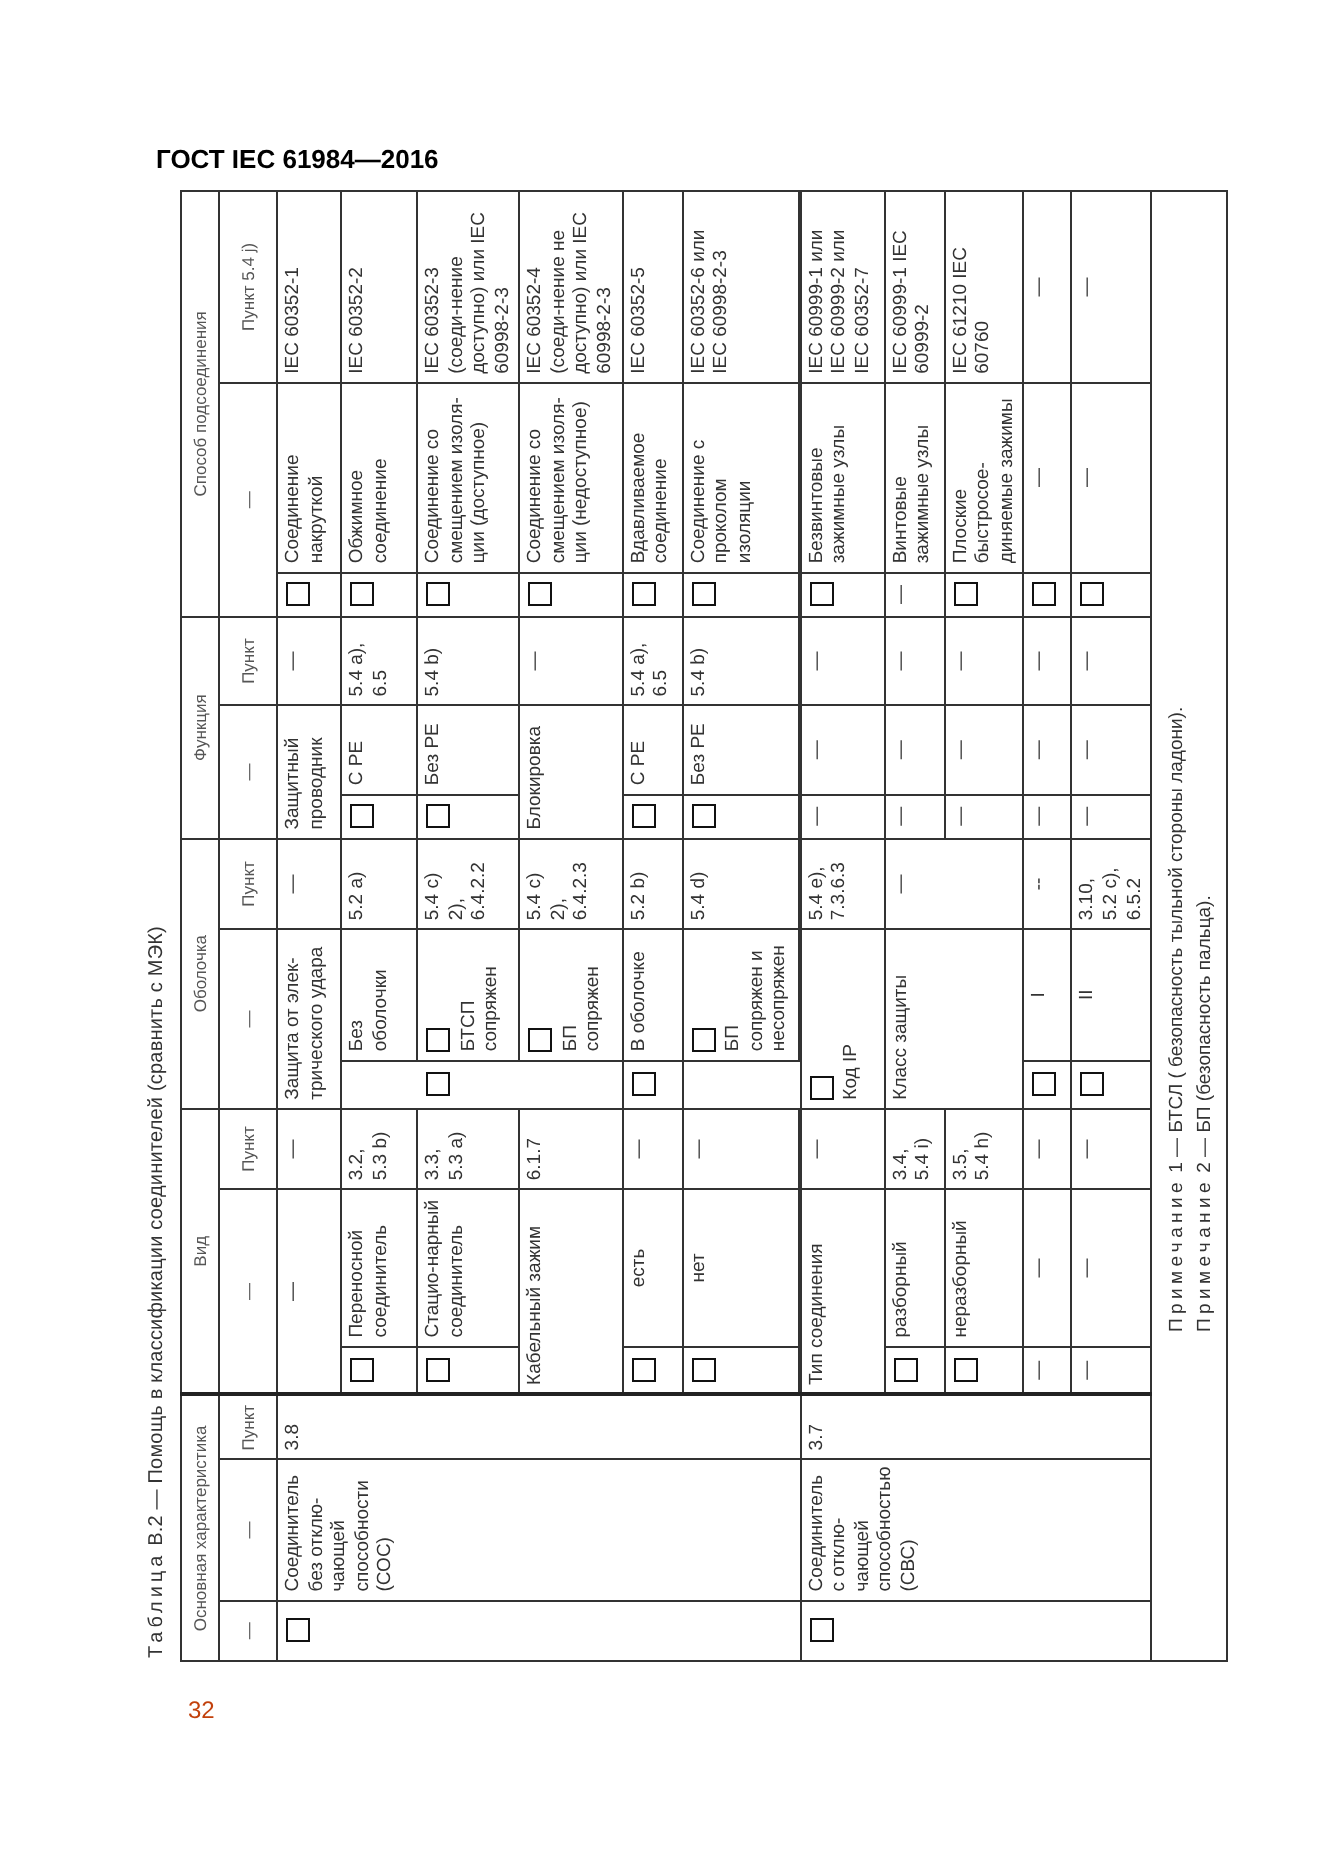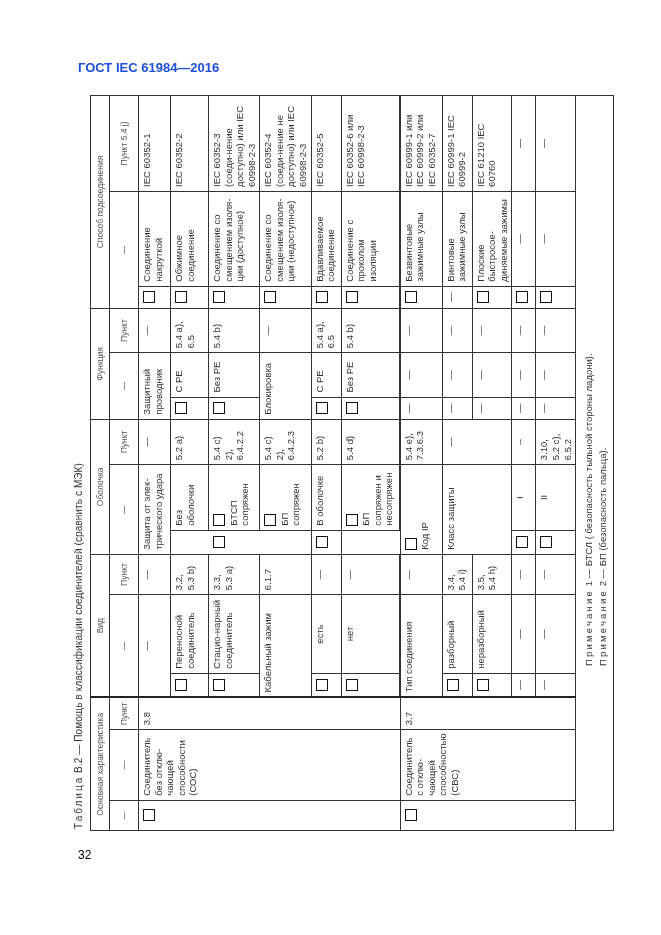--- a/index.html
+++ b/index.html
@@ -1,24 +1,24 @@
 <!DOCTYPE html>
 <html><head>
 <meta charset="utf-8">
 <style>
   html, body { margin: 0; padding: 0; }
   body {
     width: 661px; height: 935px; background: #ffffff; position: relative; overflow: hidden;
     font-family: "Liberation Sans", sans-serif; color: #222;
   }
   .doc-header {
-    position: absolute; left: 78px; top: 60px; font-weight: bold; font-size: 13px; color: #1d4ed8;
+    position: absolute; left: 78px; top: 72px; font-weight: bold; font-size: 13px; color: #000000;
   }
   .page-number {
-    position: absolute; left: 78px; top: 848px; font-size: 12px; color: #000000;
+    position: absolute; left: 94px; top: 848px; font-size: 12px; color: #c2410c;
   }
   
   .rot {
     position: absolute;
     width: 836px; height: 520px;
     left: 68px; top: 831px;
     transform-origin: 0 0;
     transform: rotate(-90deg);
   }
   .caption {

